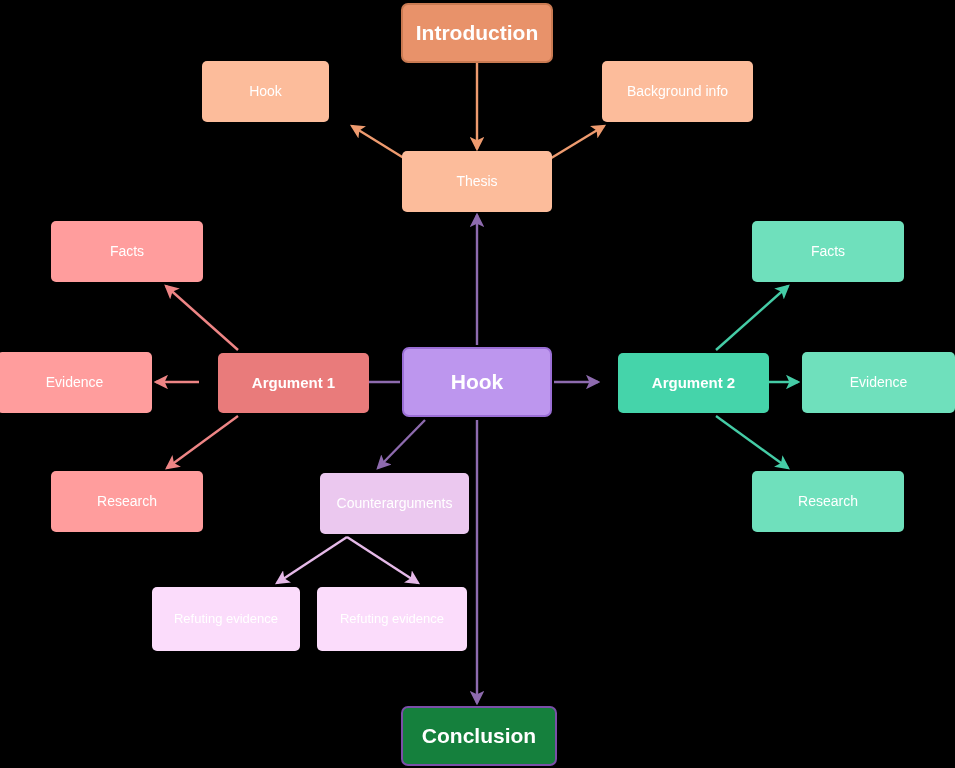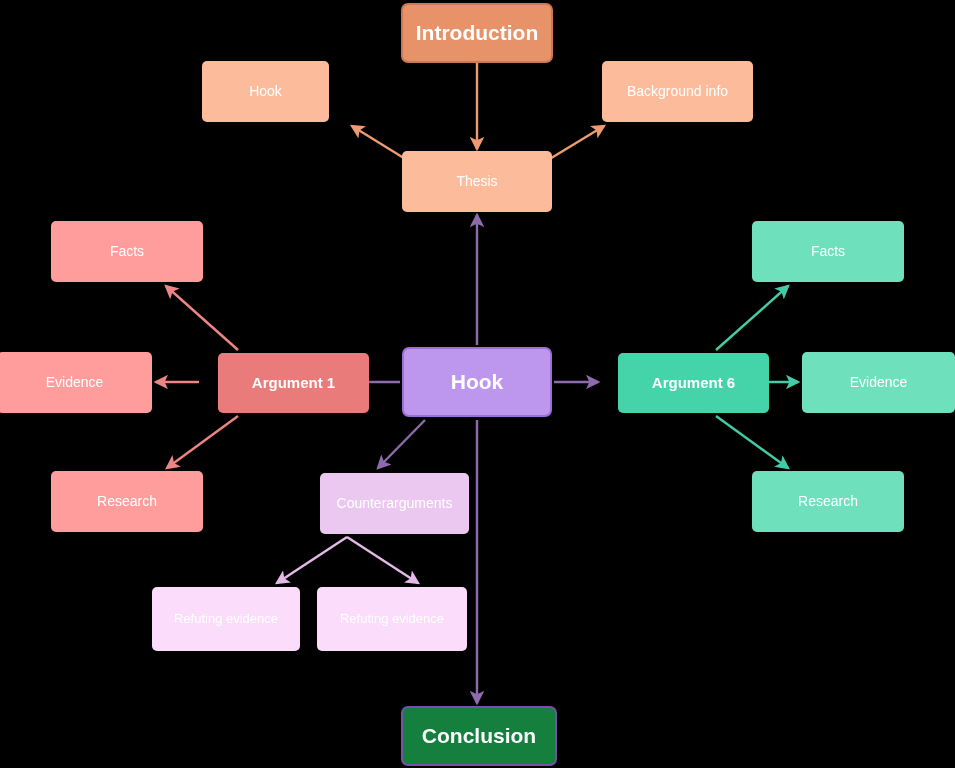--- a/index.html
+++ b/index.html
@@ -122,21 +122,21 @@
       <div class="node leaf" style="left: 51px; top: 471px; width: 152px; height: 61px; background: rgb(255, 157, 157);">
         <span class="lbl">Research</span>
       </div>
       <div class="node major" style="left: 202px; top: 353px; width: 151px; height: 60px; background: rgb(233, 123, 123);">
         <span class="lbl">Argument 1</span>
       </div>
       <div class="node root" style="left: 402px; top: 347px; width: 150px; height: 70px; background: rgb(189, 150, 238); border: 2px solid rgb(155, 111, 214);">
         <span class="lbl">Hook</span>
       </div>
       <div class="node major" style="left: 602px; top: 353px; width: 151px; height: 60px; background: rgb(69, 212, 170);">
-        <span class="lbl">Argument 6</span>
+        <span class="lbl">Argument 2</span>
       </div>
       <div class="node leaf" style="left: 752px; top: 221px; width: 152px; height: 61px; background: rgb(111, 224, 188);">
         <span class="lbl">Facts</span>
       </div>
       <div class="node leaf" style="left: 802px; top: 352px; width: 153px; height: 61px; background: rgb(111, 224, 188);">
         <span class="lbl">Evidence</span>
       </div>
       <div class="node leaf" style="left: 752px; top: 471px; width: 152px; height: 61px; background: rgb(111, 224, 188);">
         <span class="lbl">Research</span>
       </div>

